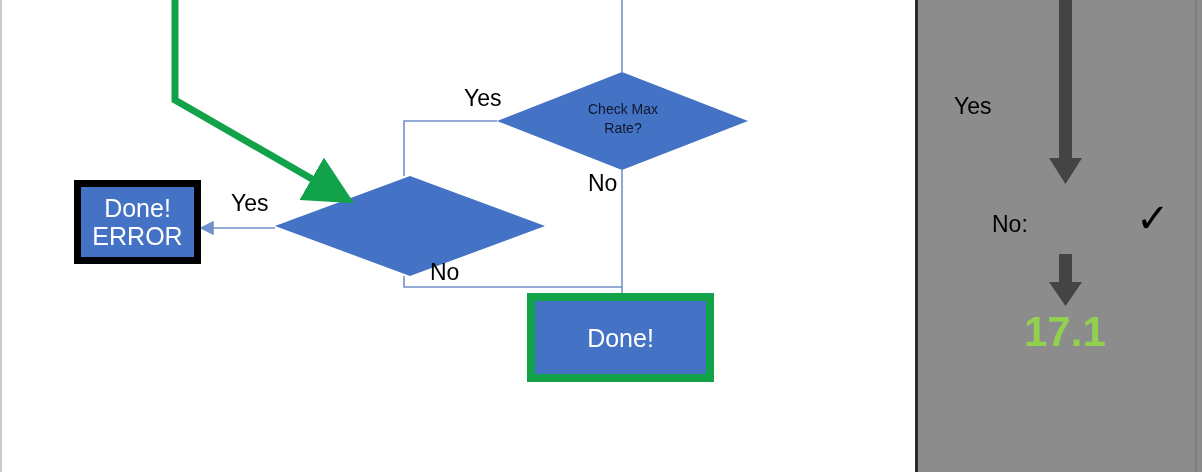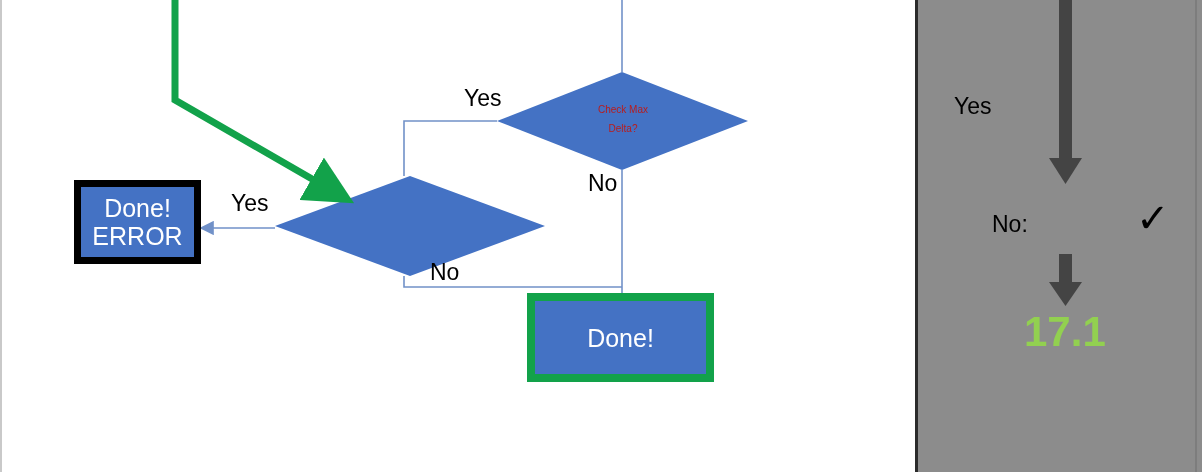--- a/index.html
+++ b/index.html
@@ -21,22 +21,22 @@
     width: 2px; height: 472px;
     background: #c9c9c9;
   }
   
   .flow-svg {
     position: absolute; left: 0; top: 0;
     width: 915px; height: 472px;
   }
   .diamond-label {
     position: absolute;
-    color: #b91c1c;
-    font-size: 10px;
+    color: #0f172a;
+    font-size: 14px;
     line-height: 19px;
     text-align: center;
     white-space: nowrap;
     pointer-events: none;
   }
   .box-label {
     position: absolute;
     color: #ffffff;
     font-size: 25px;
     line-height: 28px;
@@ -146,21 +146,21 @@
 
     <polygon points="622,72 748,121 622,170 497,121" fill="#4472C4"></polygon>
 
     <polygon points="410,176 545,226 410,276 275,226" fill="#4472C4"></polygon>
 
     <polyline points="175,0 175,100 345,198" fill="none" stroke="#12A24A" stroke-width="7" stroke-linejoin="miter" marker-end="url(#greenArrow)"></polyline>
   </svg>
 
   <div class="diamond-label" style="left:497px; top:100px; width:252px;">
     <span>Check Max</span><br>
-    <span>Delta?</span>
+    <span>Rate?</span>
   </div>
 
 
   <div class="error-box">
     <div class="box-label">
       <span>Done!</span><br>
       <span>ERROR</span>
     </div>
   </div>
 

